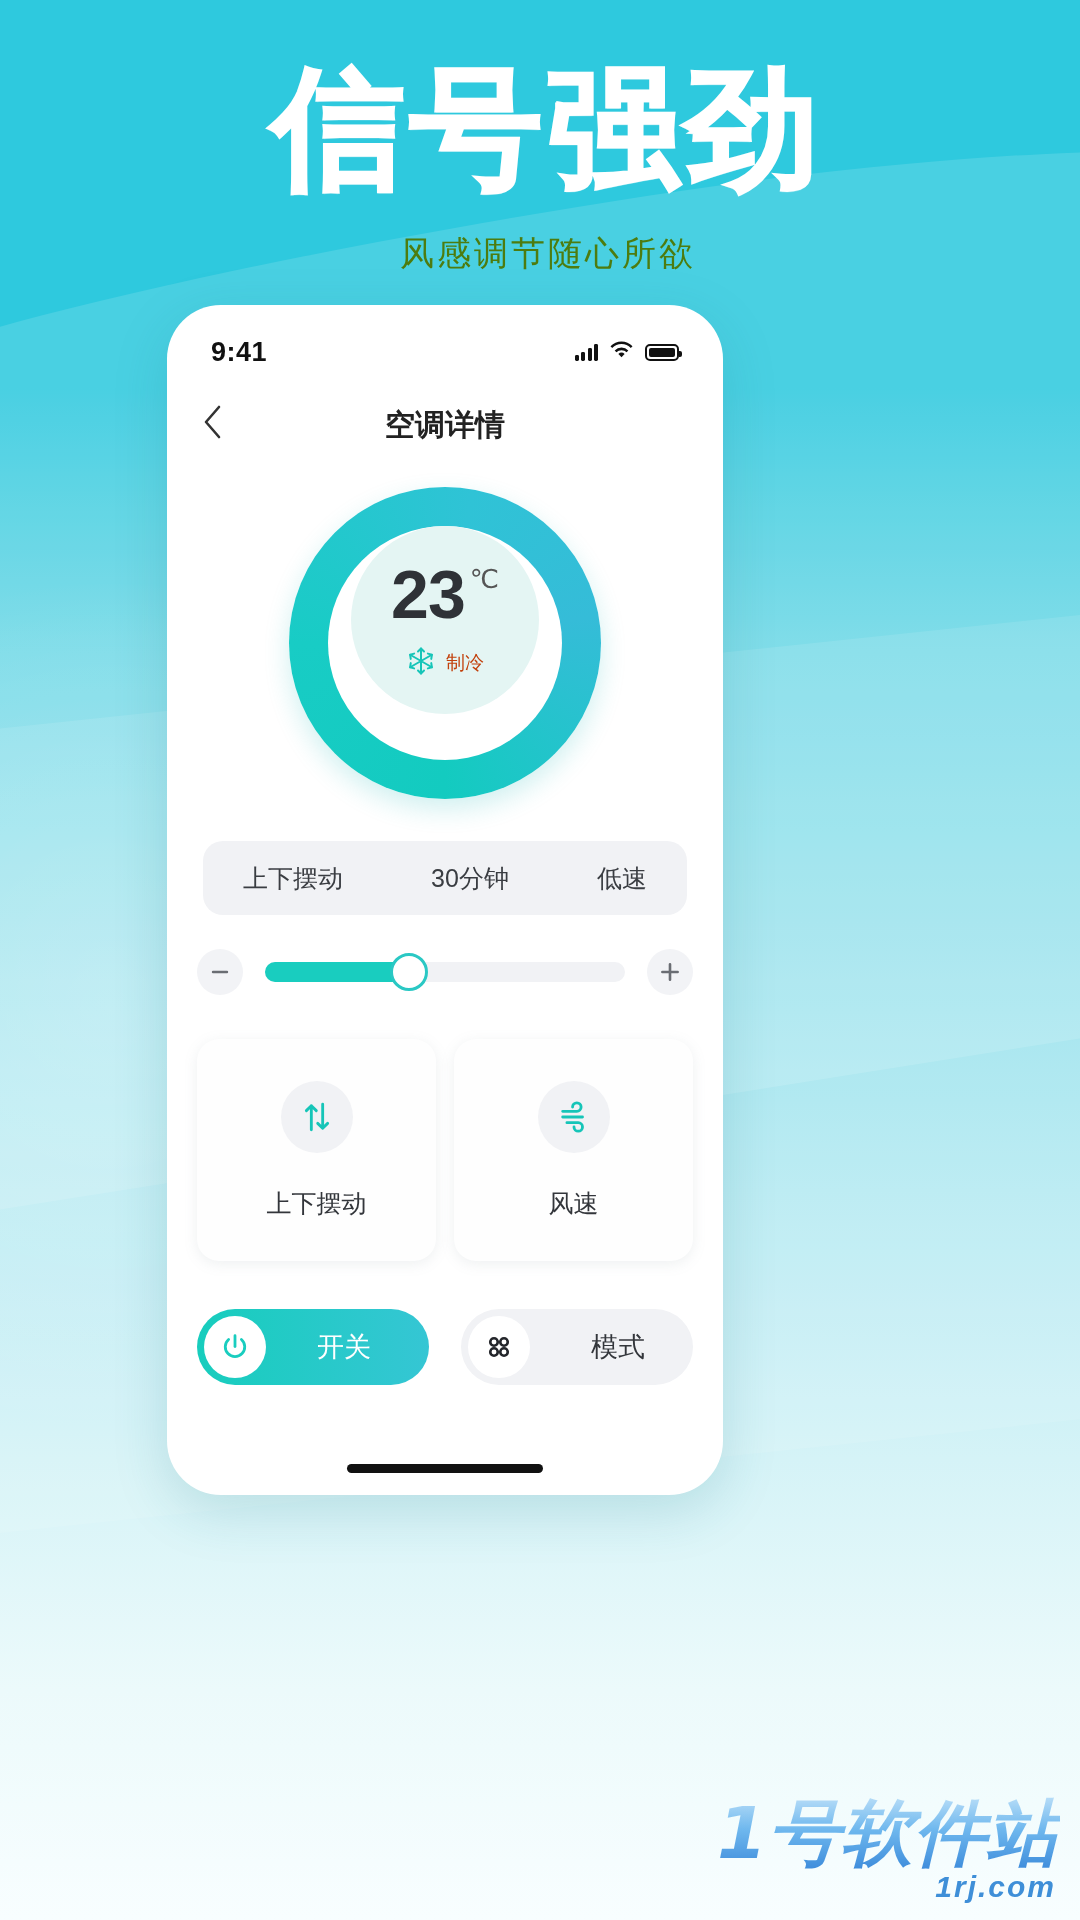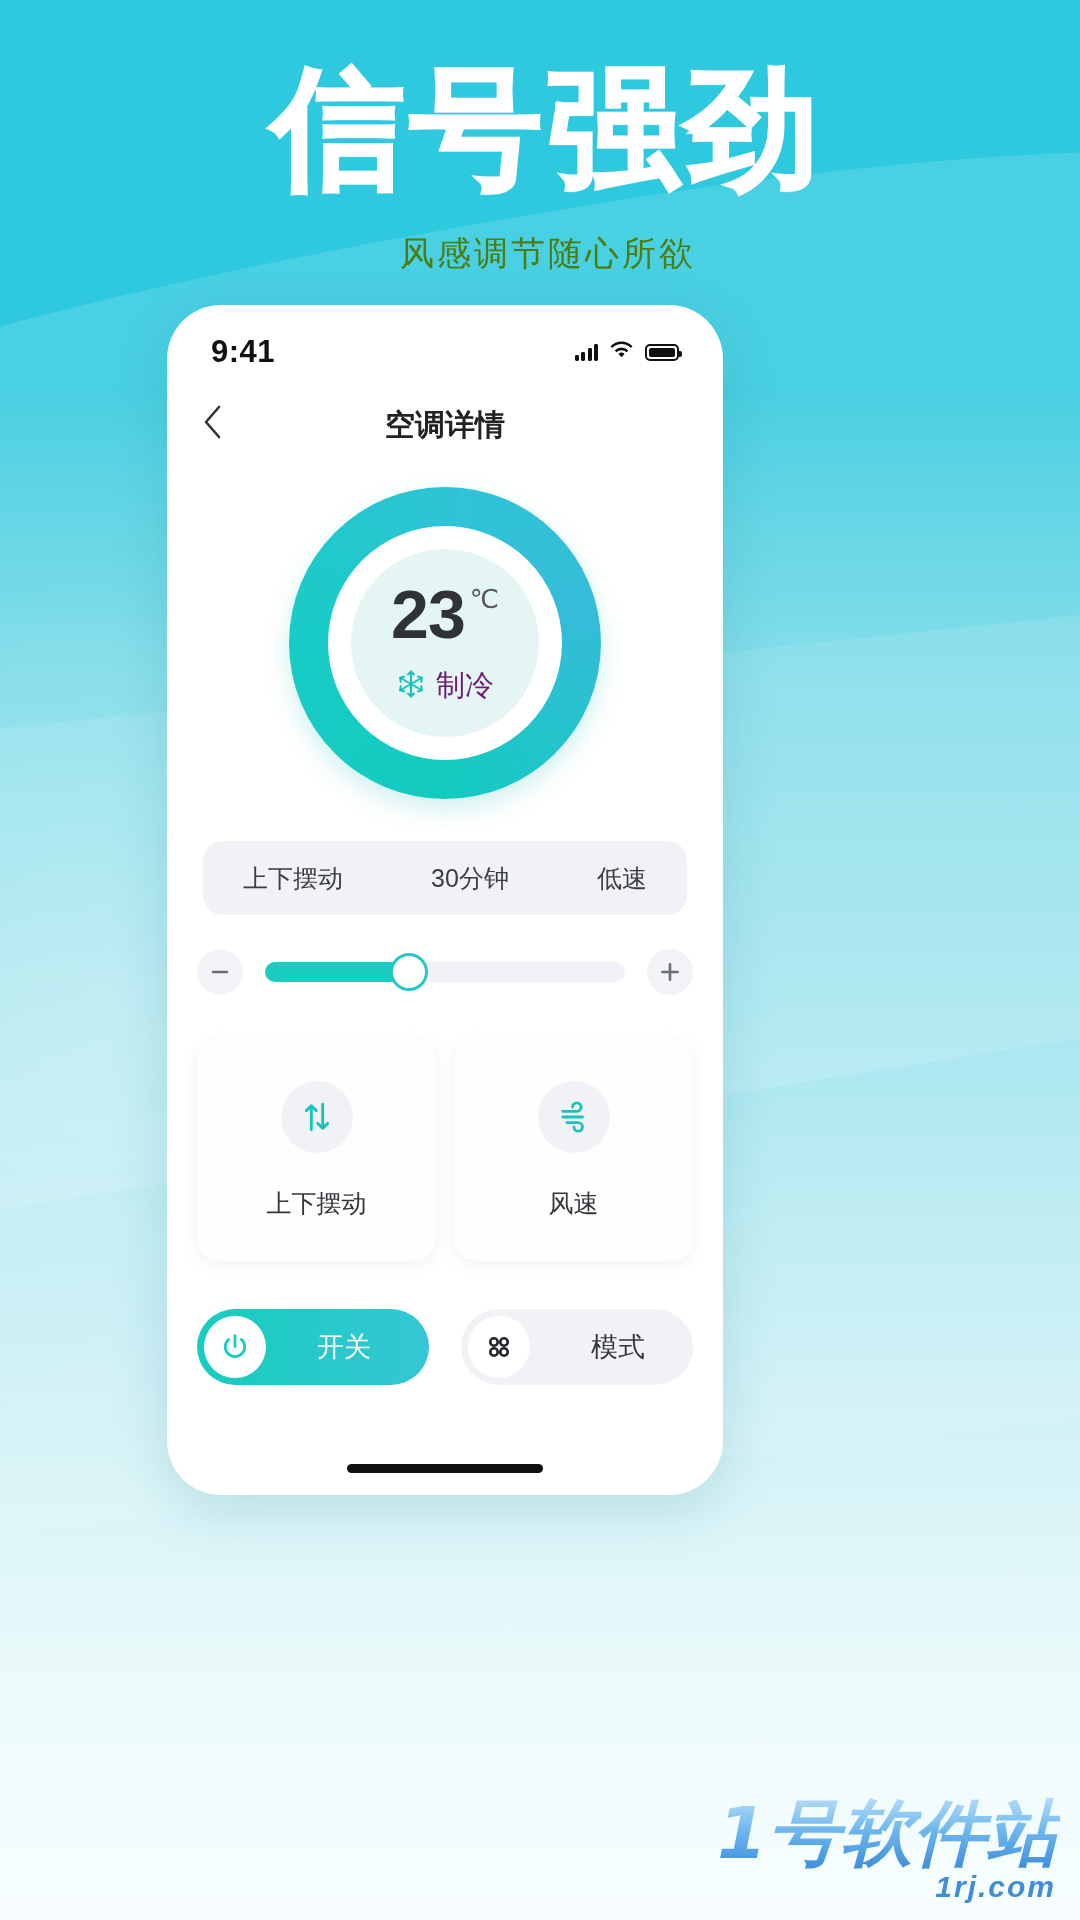--- a/index.html
+++ b/index.html
@@ -52,21 +52,21 @@
     position:absolute; left:167px; top:305px;
     width:556px; height:1190px;
     background:#fff; border-radius:54px; z-index:5;
     box-shadow:0 16px 54px rgba(25,120,140,0.18);
     overflow:hidden;
   }
   .statusbar {
     height:78px; display:flex; align-items:center;
     justify-content:space-between; padding:16px 44px 0 44px;
   }
-  .clock { font-size:31px; font-weight:bold; color:#111; letter-spacing:.5px; }
+  .clock { font-size:27px; font-weight:bold; color:#111; letter-spacing:.5px; }
   .status-icons { display:flex; align-items:center; gap:11px; }
   .sig { display:flex; align-items:flex-end; gap:2.5px; height:17px; }
   .sig i { width:4px; background:#111; border-radius:1.4px; display:block; }
   .sig i:nth-child(1){height:6px;} .sig i:nth-child(2){height:9px;}
   .sig i:nth-child(3){height:13px;} .sig i:nth-child(4){height:17px;}
   .batt {
     width:34px; height:17px; border:2px solid #111; border-radius:5px;
     position:relative; padding:2px;
   }
   .batt::after{content:"";position:absolute;right:-5px;top:5px;width:3px;height:6px;background:#111;border-radius:0 2px 2px 0;}
@@ -83,31 +83,31 @@
   
   .dial-wrap { display:flex; justify-content:center; margin-top:20px; }
   .dial {
     width:312px; height:312px; border-radius:50%;
     background:conic-gradient(from 180deg,#13cbc0 0deg,#18ccc5 90deg,#2fc3d6 190deg,#35bcd8 260deg,#13cbc0 360deg);
     display:flex; align-items:center; justify-content:center;
     box-shadow:0 10px 26px rgba(20,180,180,0.20);
   }
   .dial-inner {
     width:234px; height:234px; border-radius:50%; background:#fff;
-    display:flex; align-items:center; justify-content:center;
+    display:flex; justify-content:center;
   }
   .dial-core {
     width:188px; height:188px; border-radius:50%; background:#e4f5f3;
     display:flex; flex-direction:column; align-items:center; justify-content:center;
   }
   .temp-row { display:flex; align-items:flex-start; }
   .temp-val { font-size:68px; font-weight:bold; color:#2f3237; line-height:1; letter-spacing:-1px; }
   .temp-unit { font-size:26px; color:#555; margin-top:4px; margin-left:5px; }
   .mode-row { display:flex; align-items:center; gap:10px; margin-top:18px; }
-  .mode-label { font-size:29px; color:#701a75; font-weight:500; }
+  .mode-label { font-size:19px; color:#c2410c; font-weight:500; }
 
   
   .pill {
     margin:42px 36px 0 36px; height:74px; background:#f1f2f5; border-radius:20px;
     display:flex; align-items:center; justify-content:space-between; padding:0 40px;
   }
   .pill span { font-size:25px; color:#3a3d42; }
 
   
   .slider-row { margin:34px 30px 0 30px; display:flex; align-items:center; gap:22px; }

